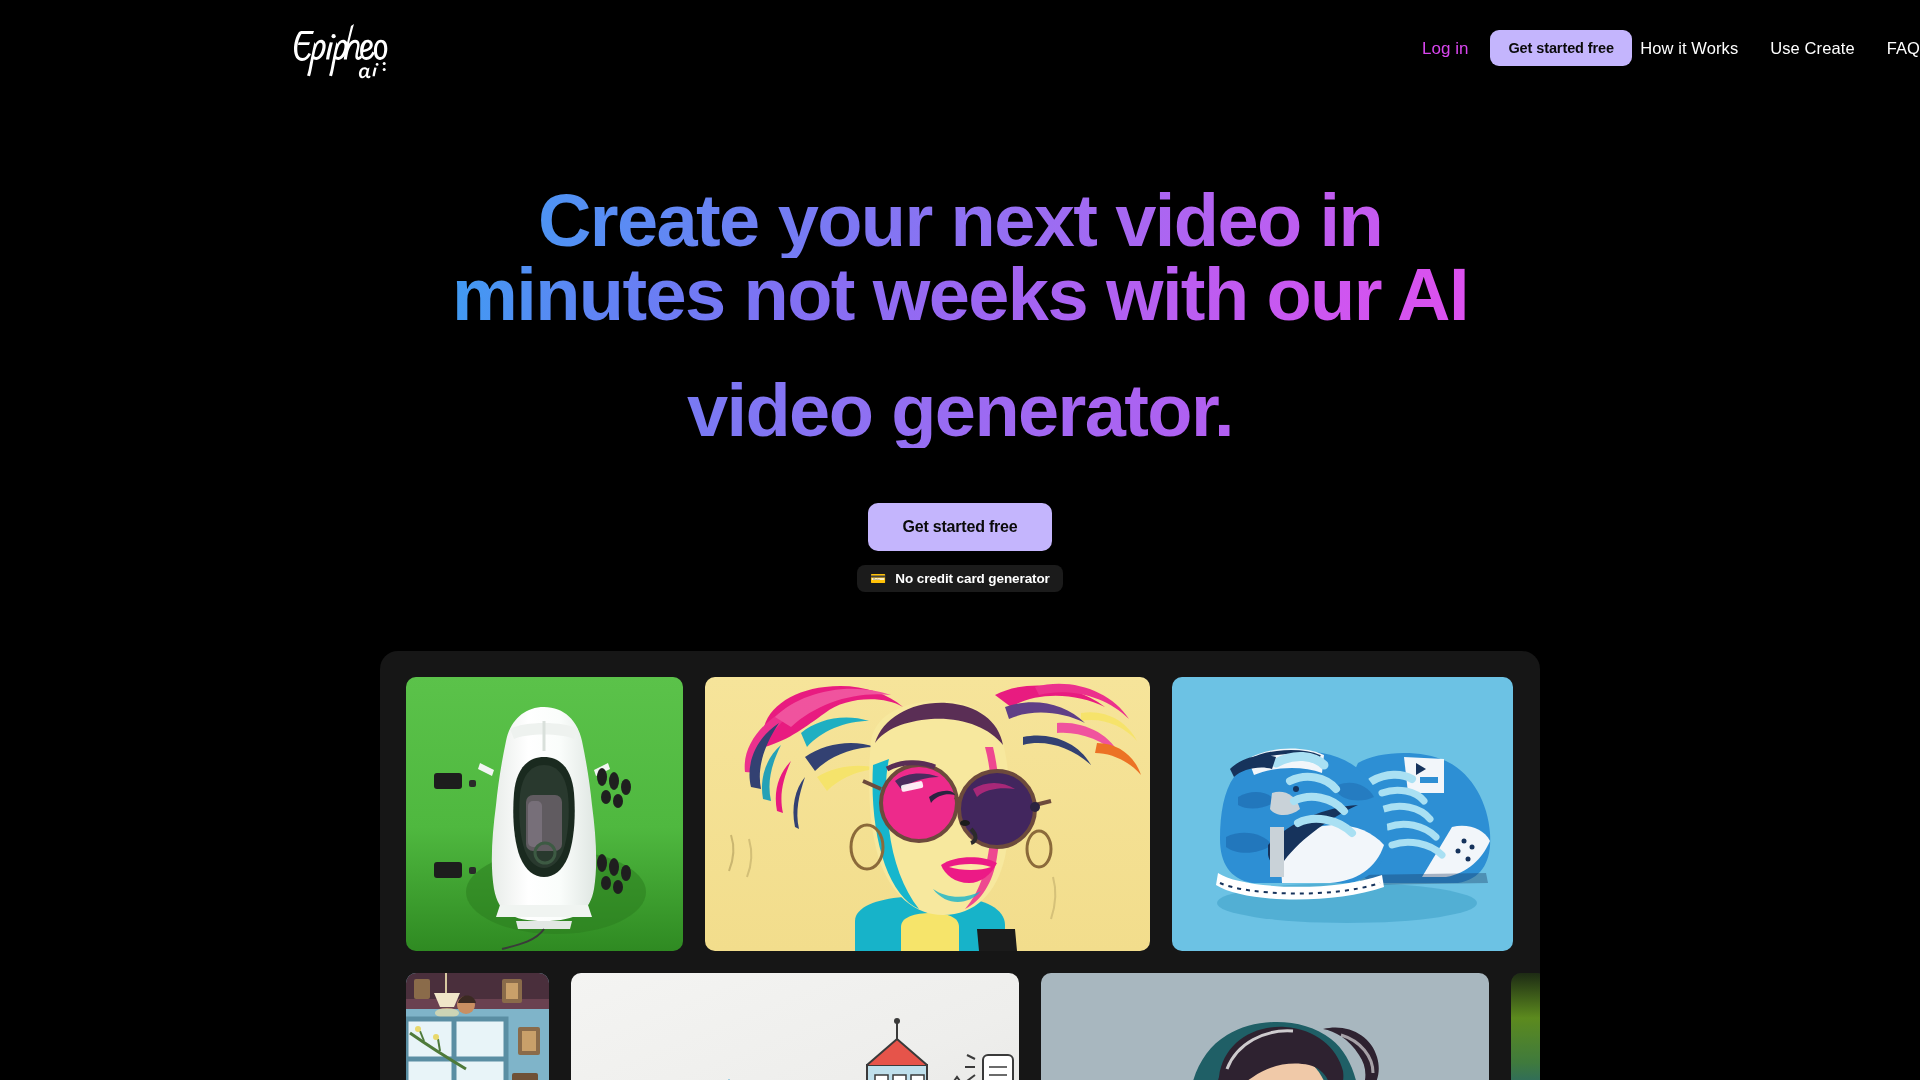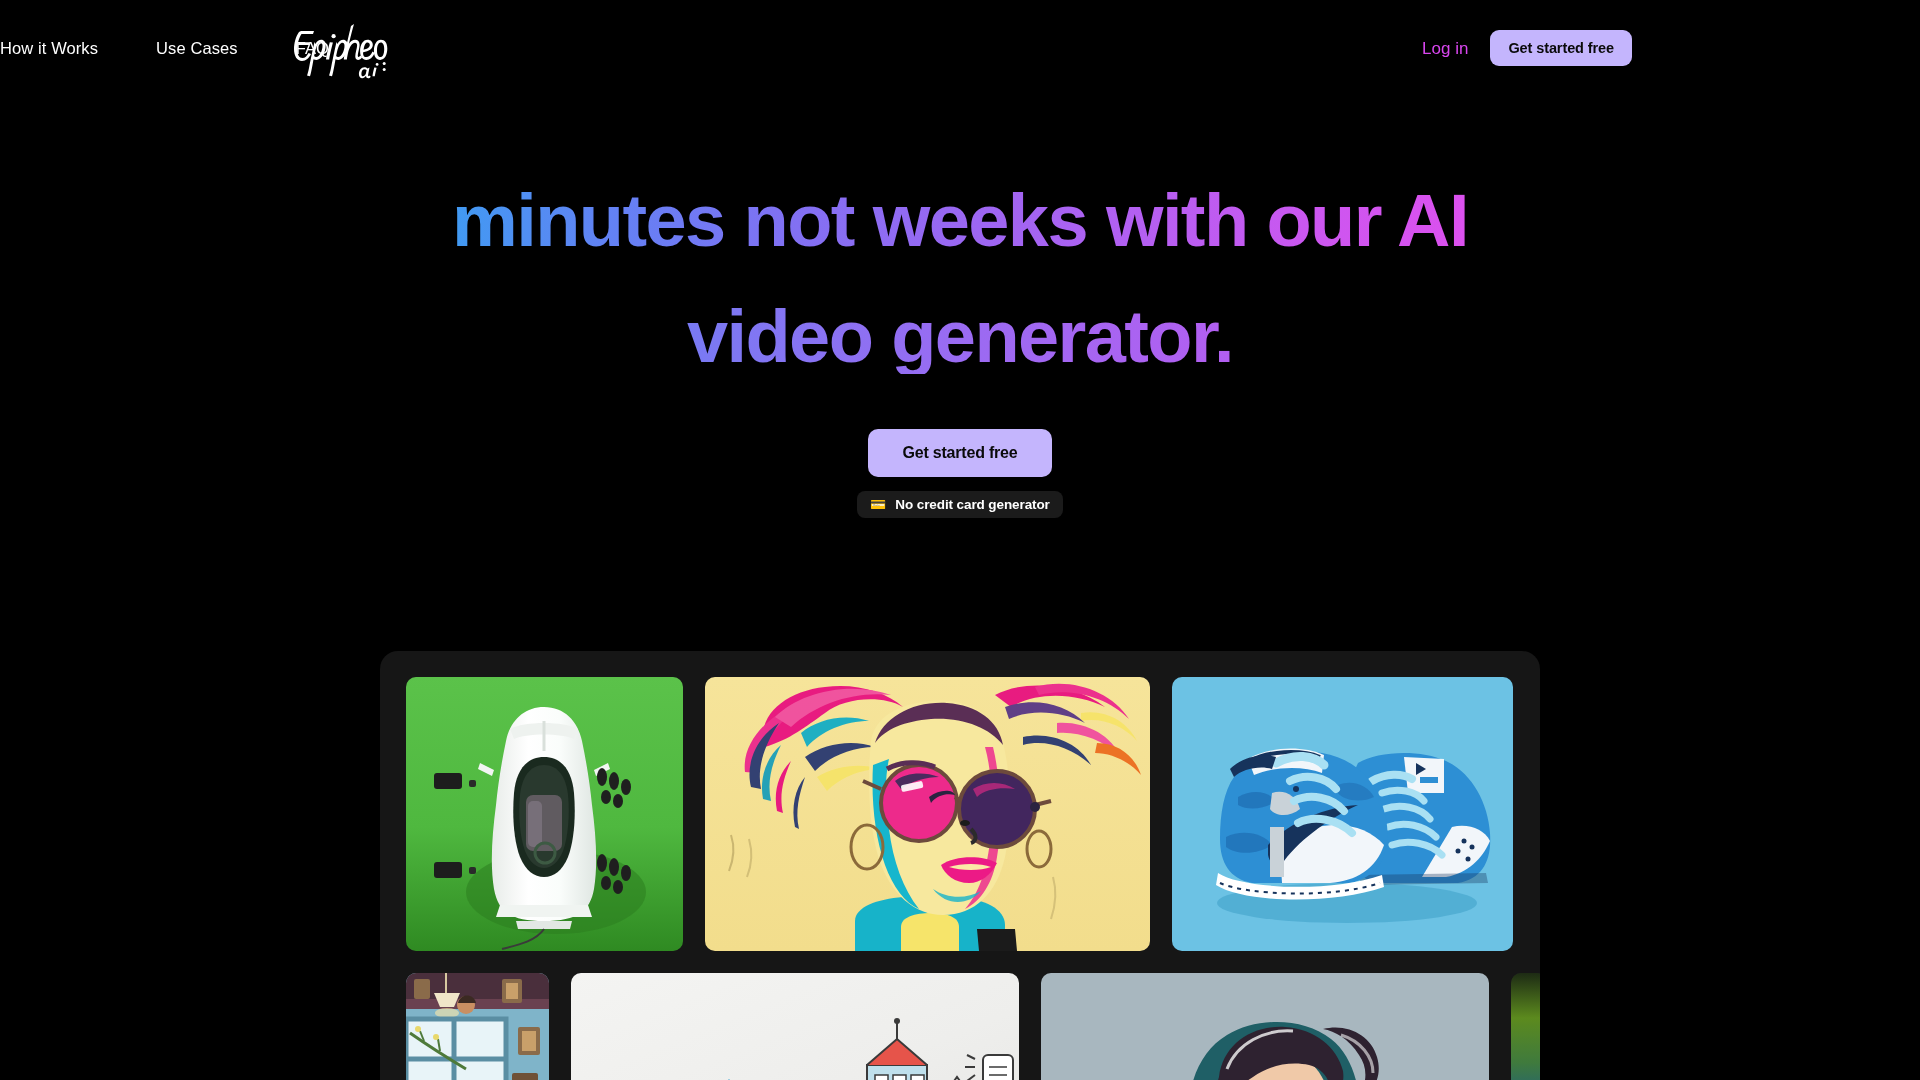--- a/index.html
+++ b/index.html
@@ -47,22 +47,22 @@
   .brand svg { display: block; }
 
   .main-nav {
     position: absolute;
     left: 0;
     right: 0;
     top: 0;
     height: 96px;
     display: flex;
     align-items: center;
-    justify-content: flex-start;
-    gap: 58px;
+    justify-content: flex-end;
+    gap: 32px;
   }
 
   .nav-link {
     color: #ffffff;
     font-size: 16.5px;
     line-height: 1;
     letter-spacing: 0.1px;
     text-decoration: none;
     font-weight: 400;
     cursor: pointer;
@@ -290,33 +290,34 @@
           <circle cx="89.1" cy="46.4" r="1.4"></circle>
 
           <circle cx="96.2" cy="45.5" r="1.5"></circle>
           <circle cx="96.2" cy="51.5" r="1.5"></circle>
         </g>
       </svg>
     </a>
 
     <nav class="main-nav">
       <a class="nav-link" href="#">How it Works</a>
-      <a class="nav-link" href="#">Use Cases</a>
+      <a class="nav-link" href="#">Use Create</a>
       <a class="nav-link" href="#">FAQ</a>
     </nav>
 
     <div class="header-actions">
       <a class="login-link" href="#">Log in</a>
       <button class="btn-pill btn-header">Get started free</button>
     </div>
   </header>
 
   <section class="hero">
 
     <h1 class="hero-title">
+      <span class="gline l1">Create your next video in</span>
       <span class="gline l2">minutes not weeks with our AI</span>
       <span class="gline l3">video generator.</span>
     </h1>
 
     <div class="hero-cta-wrap">
       <button class="btn-pill btn-hero">Get started free</button>
 
       <div class="nocard-badge">
         <span class="card-emoji">💳</span>
         <span>No credit card generator</span>

